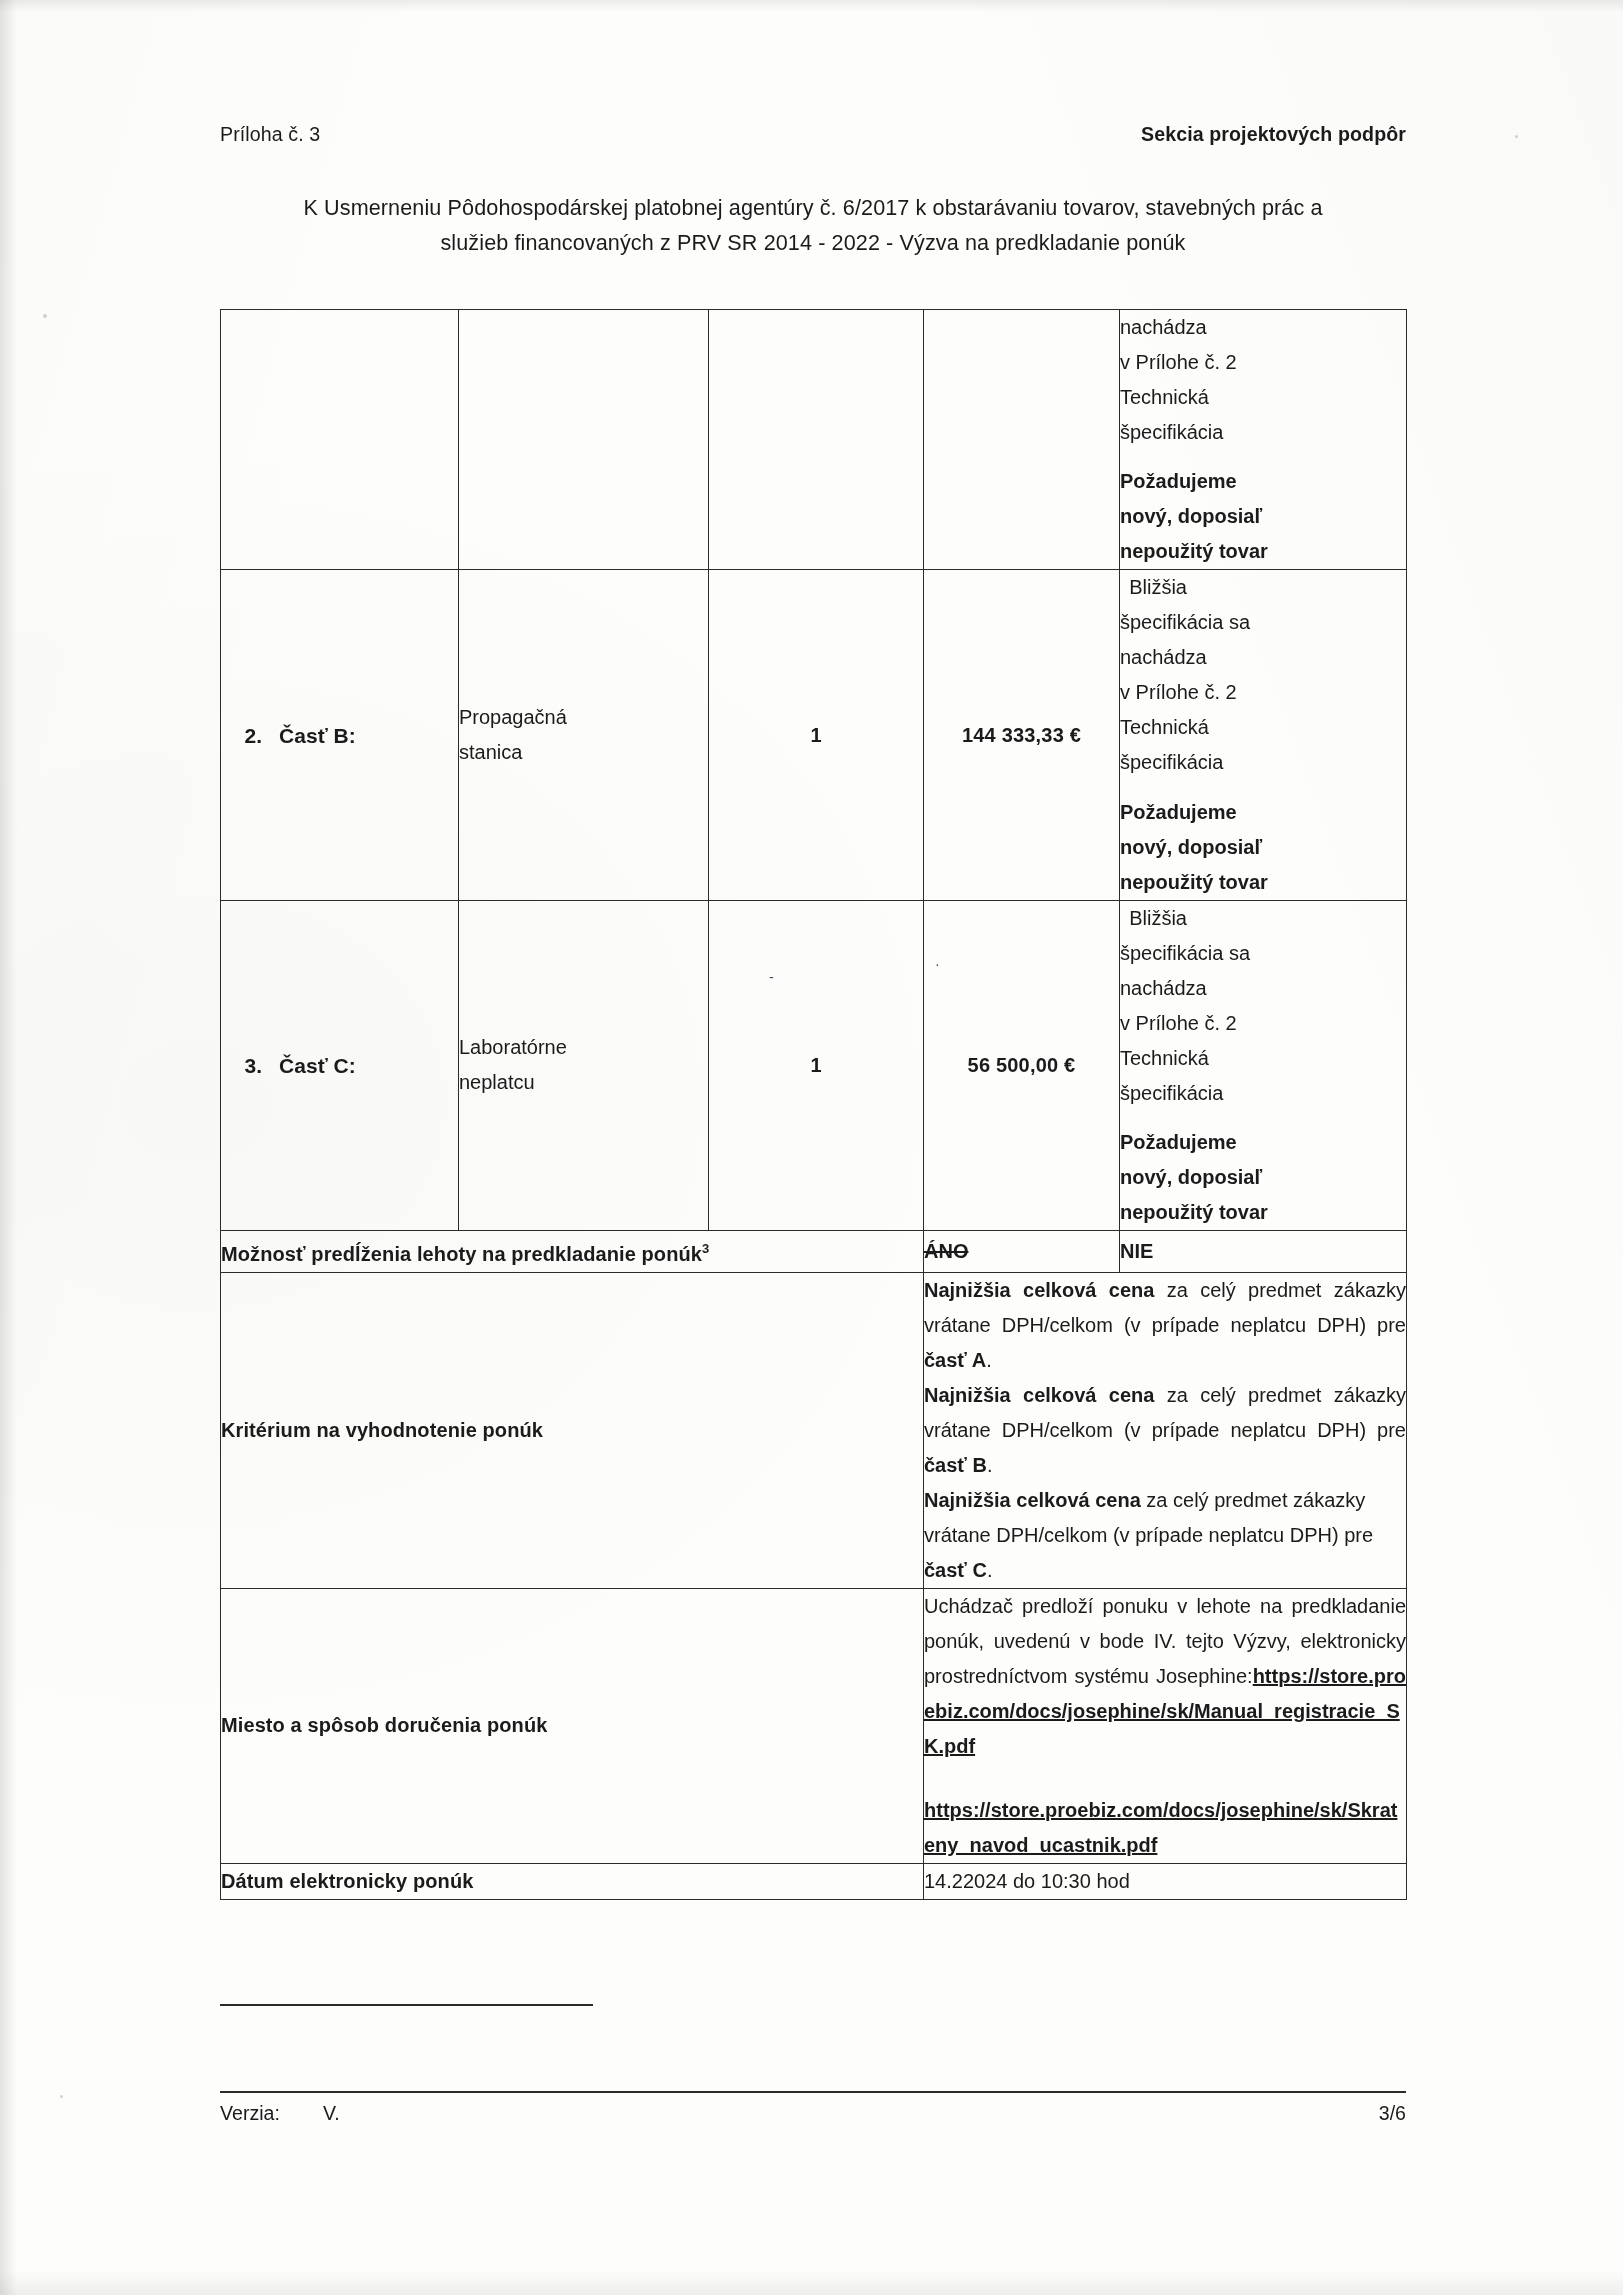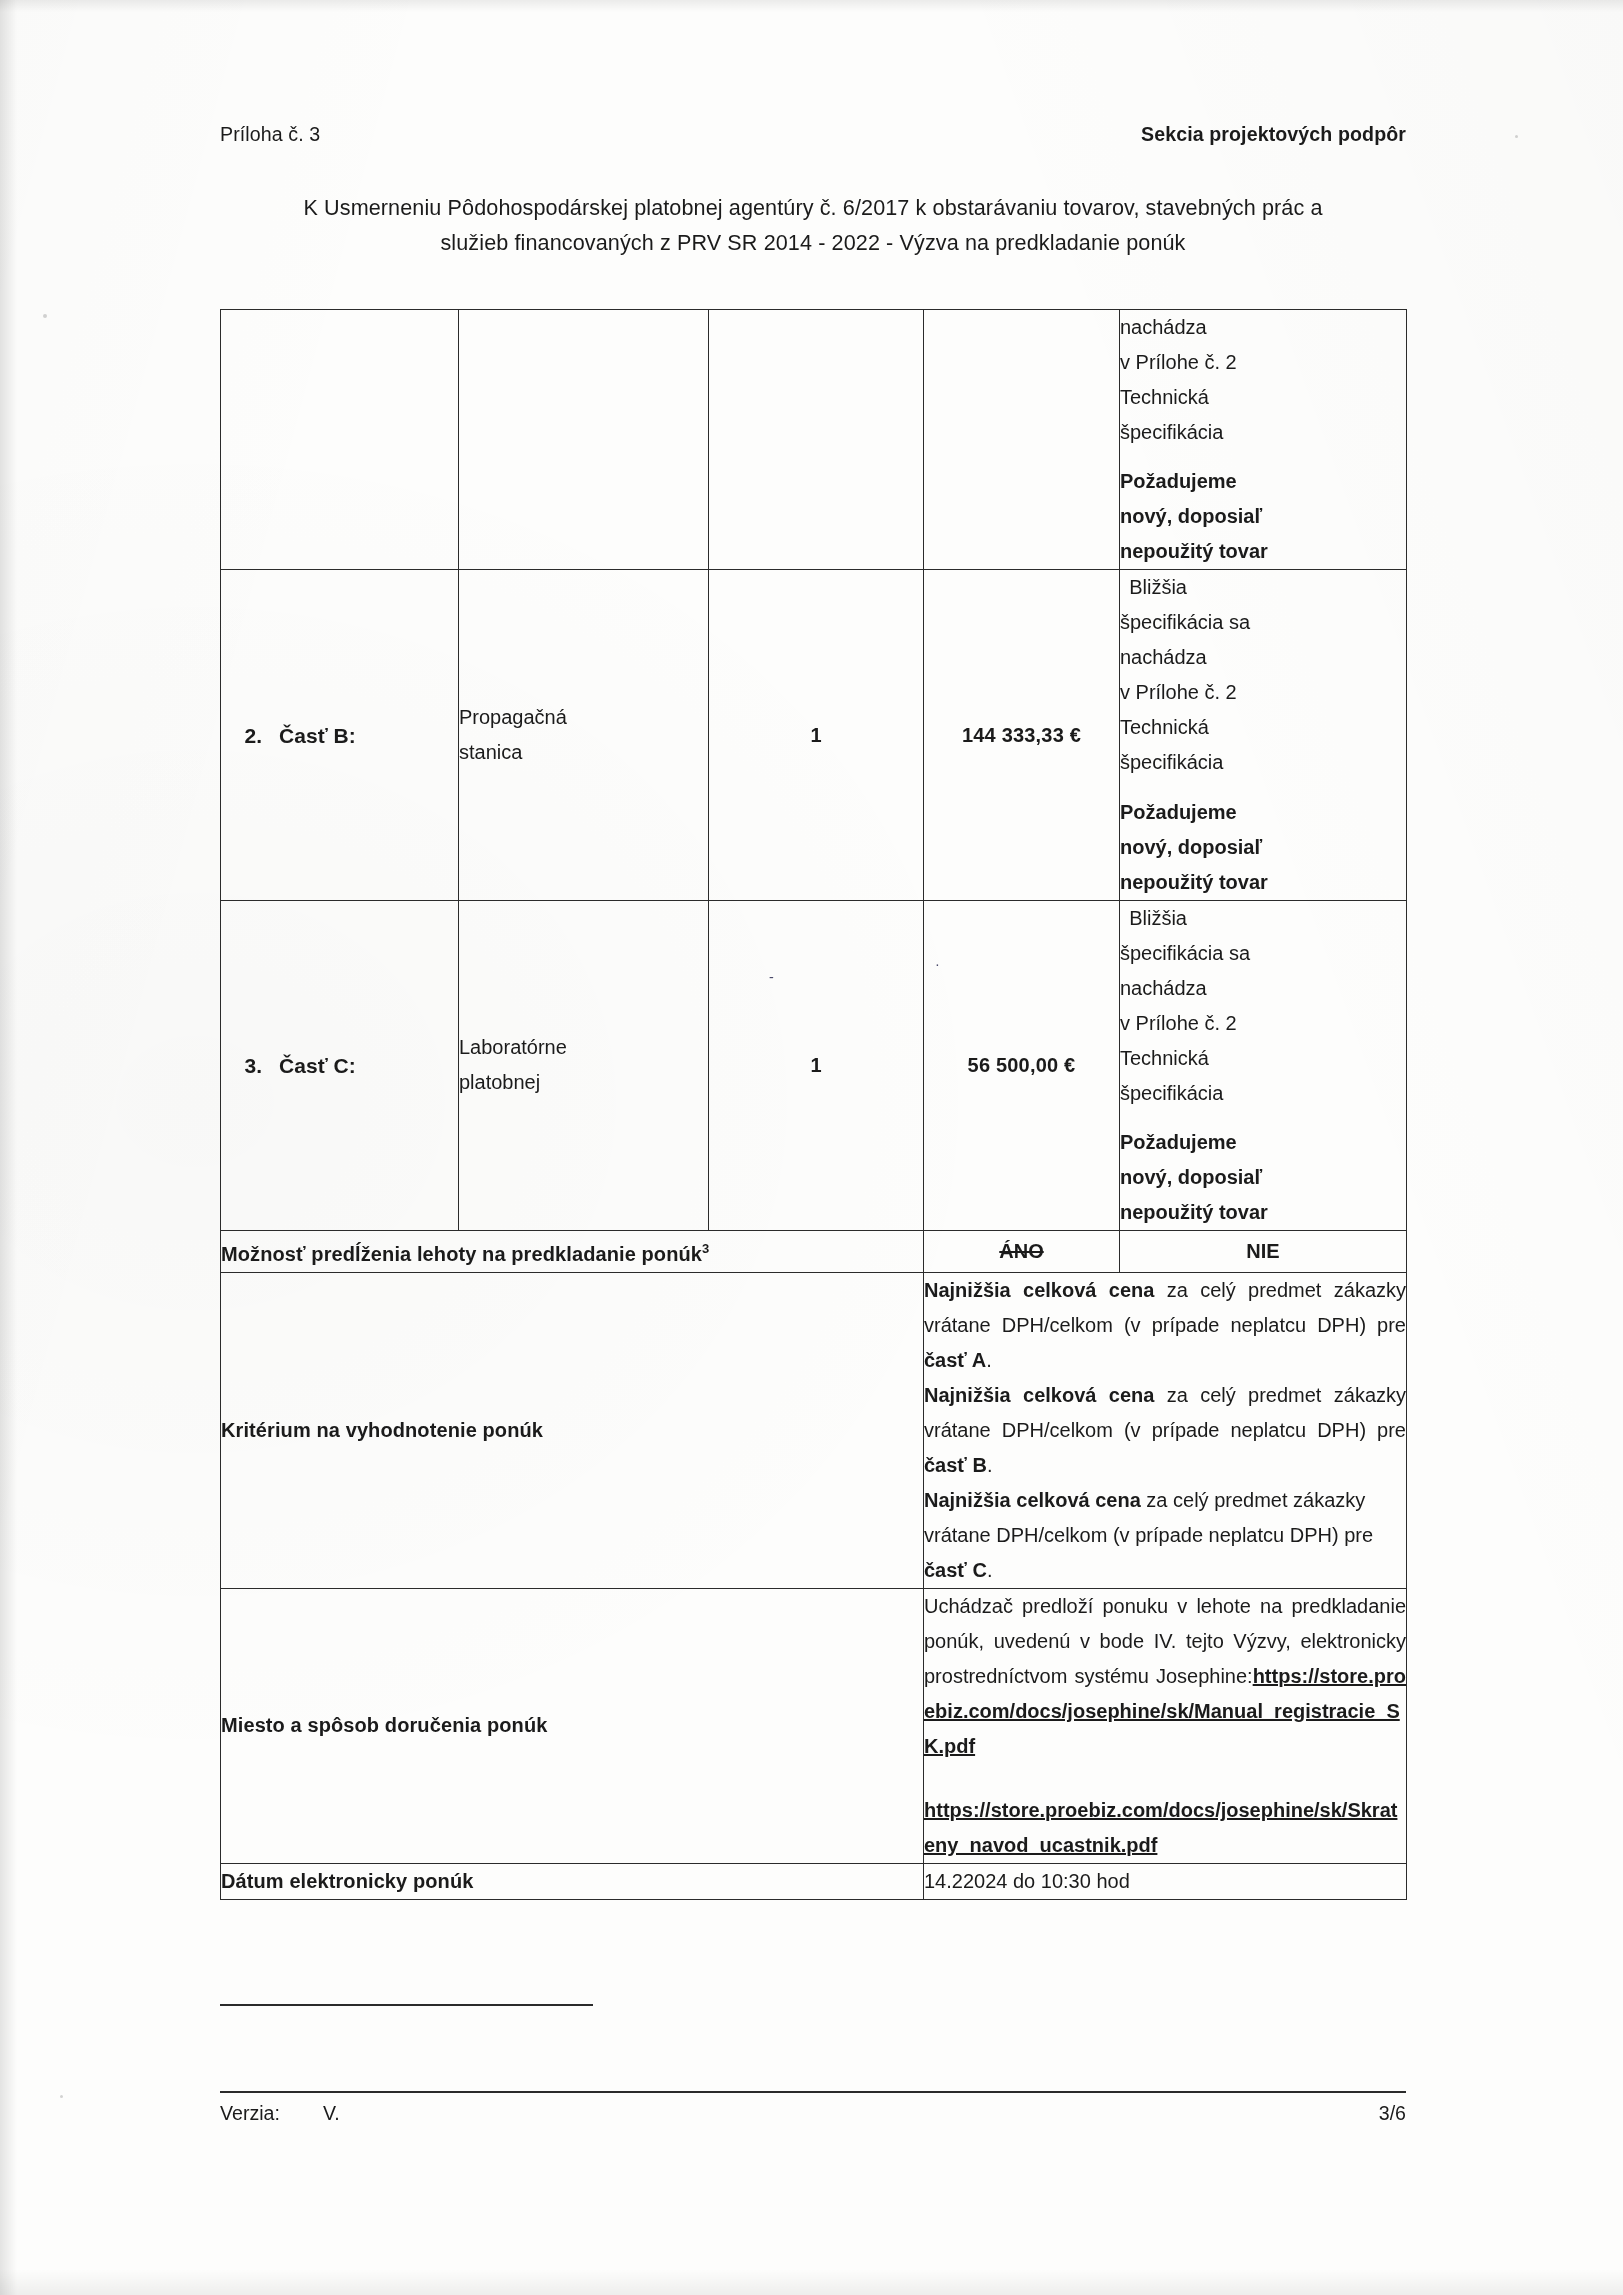--- a/index.html
+++ b/index.html
@@ -76,21 +76,21 @@
     display:flex;align-items:baseline;gap:17px;
     font-weight:bold;font-size:21px;padding-left:23.6px;
   }
   .prodcell{padding-left:17px;line-height:37px;}
   .pricecell{font-weight:bold;text-align:center;font-size:21px;letter-spacing:0.2px;}
   .qtycell{text-align:center;font-weight:bold;font-size:21px;}
 
   
   .lbl{font-weight:bold;font-size:21px;padding:9.2px 0 9.2px 18.3px;letter-spacing:0.1px;}
   .val{font-size:21px;padding:9.2px 0 9.2px 17px;}
-  .val-ctr{text-align:center;font-size:21px;font-weight:bold;}
+  .val-ctr{text-align:left;font-size:21px;font-weight:bold;}
   .strike{text-decoration:line-through;text-decoration-thickness:2px;}
 
   .crit{padding:9.2px 17px 10.5px 15.7px;font-size:20px;line-height:39px;text-align:justify;}
   .crit p{margin:0;}
   .crit b{font-weight:bold;}
   .crit .last{text-align:left;}
 
   .place{padding:10.5px 17px 13px 15.7px;font-size:20px;line-height:39px;text-align:justify;}
   .place p{margin:0;}
   .place .lk{font-weight:bold;text-decoration:underline;text-decoration-thickness:2px;word-break:break-all;}
@@ -194,21 +194,21 @@
 
       <tr>
         <td>
           <div class="partcell">
             <span>3.</span>
             <span>Časť C:</span>
           </div>
         </td>
         <td class="prodcell">
           <div>Laboratórne</div>
-          <div>platobnej</div>
+          <div>neplatcu</div>
         </td>
         <td class="qtycell">1</td>
         <td class="pricecell">56 500,00 €</td>
         <td class="spec">
           <span class="n" style="padding-left:9.2px;">Bližšia</span>
           <span class="n">špecifikácia sa</span>
           <span class="n">nachádza</span>
           <span class="n">v Prílohe č. 2</span>
           <span class="n">Technická</span>
           <span class="n">špecifikácia</span>

